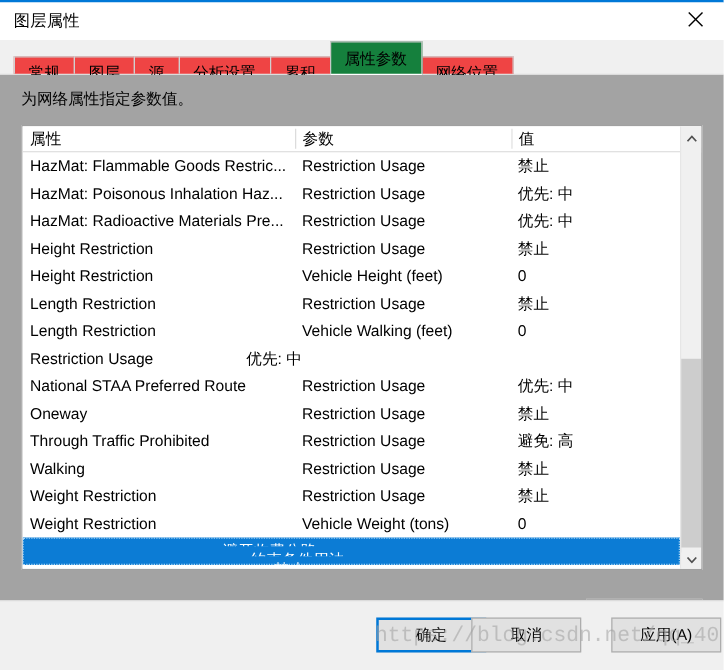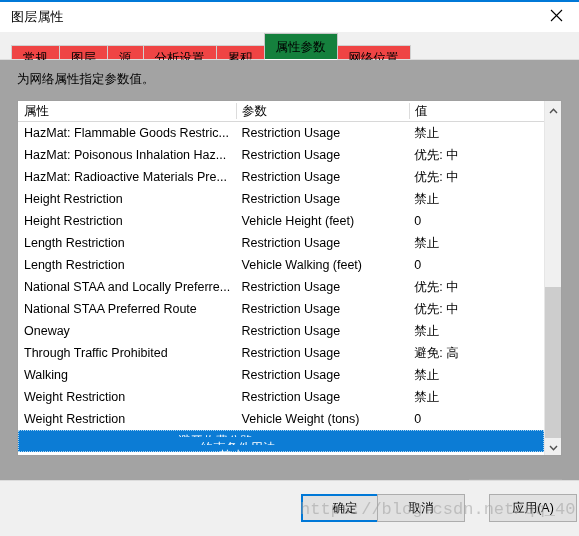--- a/index.html
+++ b/index.html
@@ -375,21 +375,20 @@
             <div class="cell c1">Length Restriction</div>
             <div class="cell c2">Restriction Usage</div>
             <div class="cell c3">禁止</div>
           </div>
           <div class="row">
             <div class="cell c1">Length Restriction</div>
             <div class="cell c2">Vehicle Walking (feet)</div>
             <div class="cell c3">0</div>
           </div>
           <div class="row">
-            <div class="cell c1">National STAA and Locally Preferre...</div>
             <div class="cell c2">Restriction Usage</div>
             <div class="cell c3">优先: 中</div>
           </div>
           <div class="row">
             <div class="cell c1">National STAA Preferred Route</div>
             <div class="cell c2">Restriction Usage</div>
             <div class="cell c3">优先: 中</div>
           </div>
           <div class="row">
             <div class="cell c1">Oneway</div>

